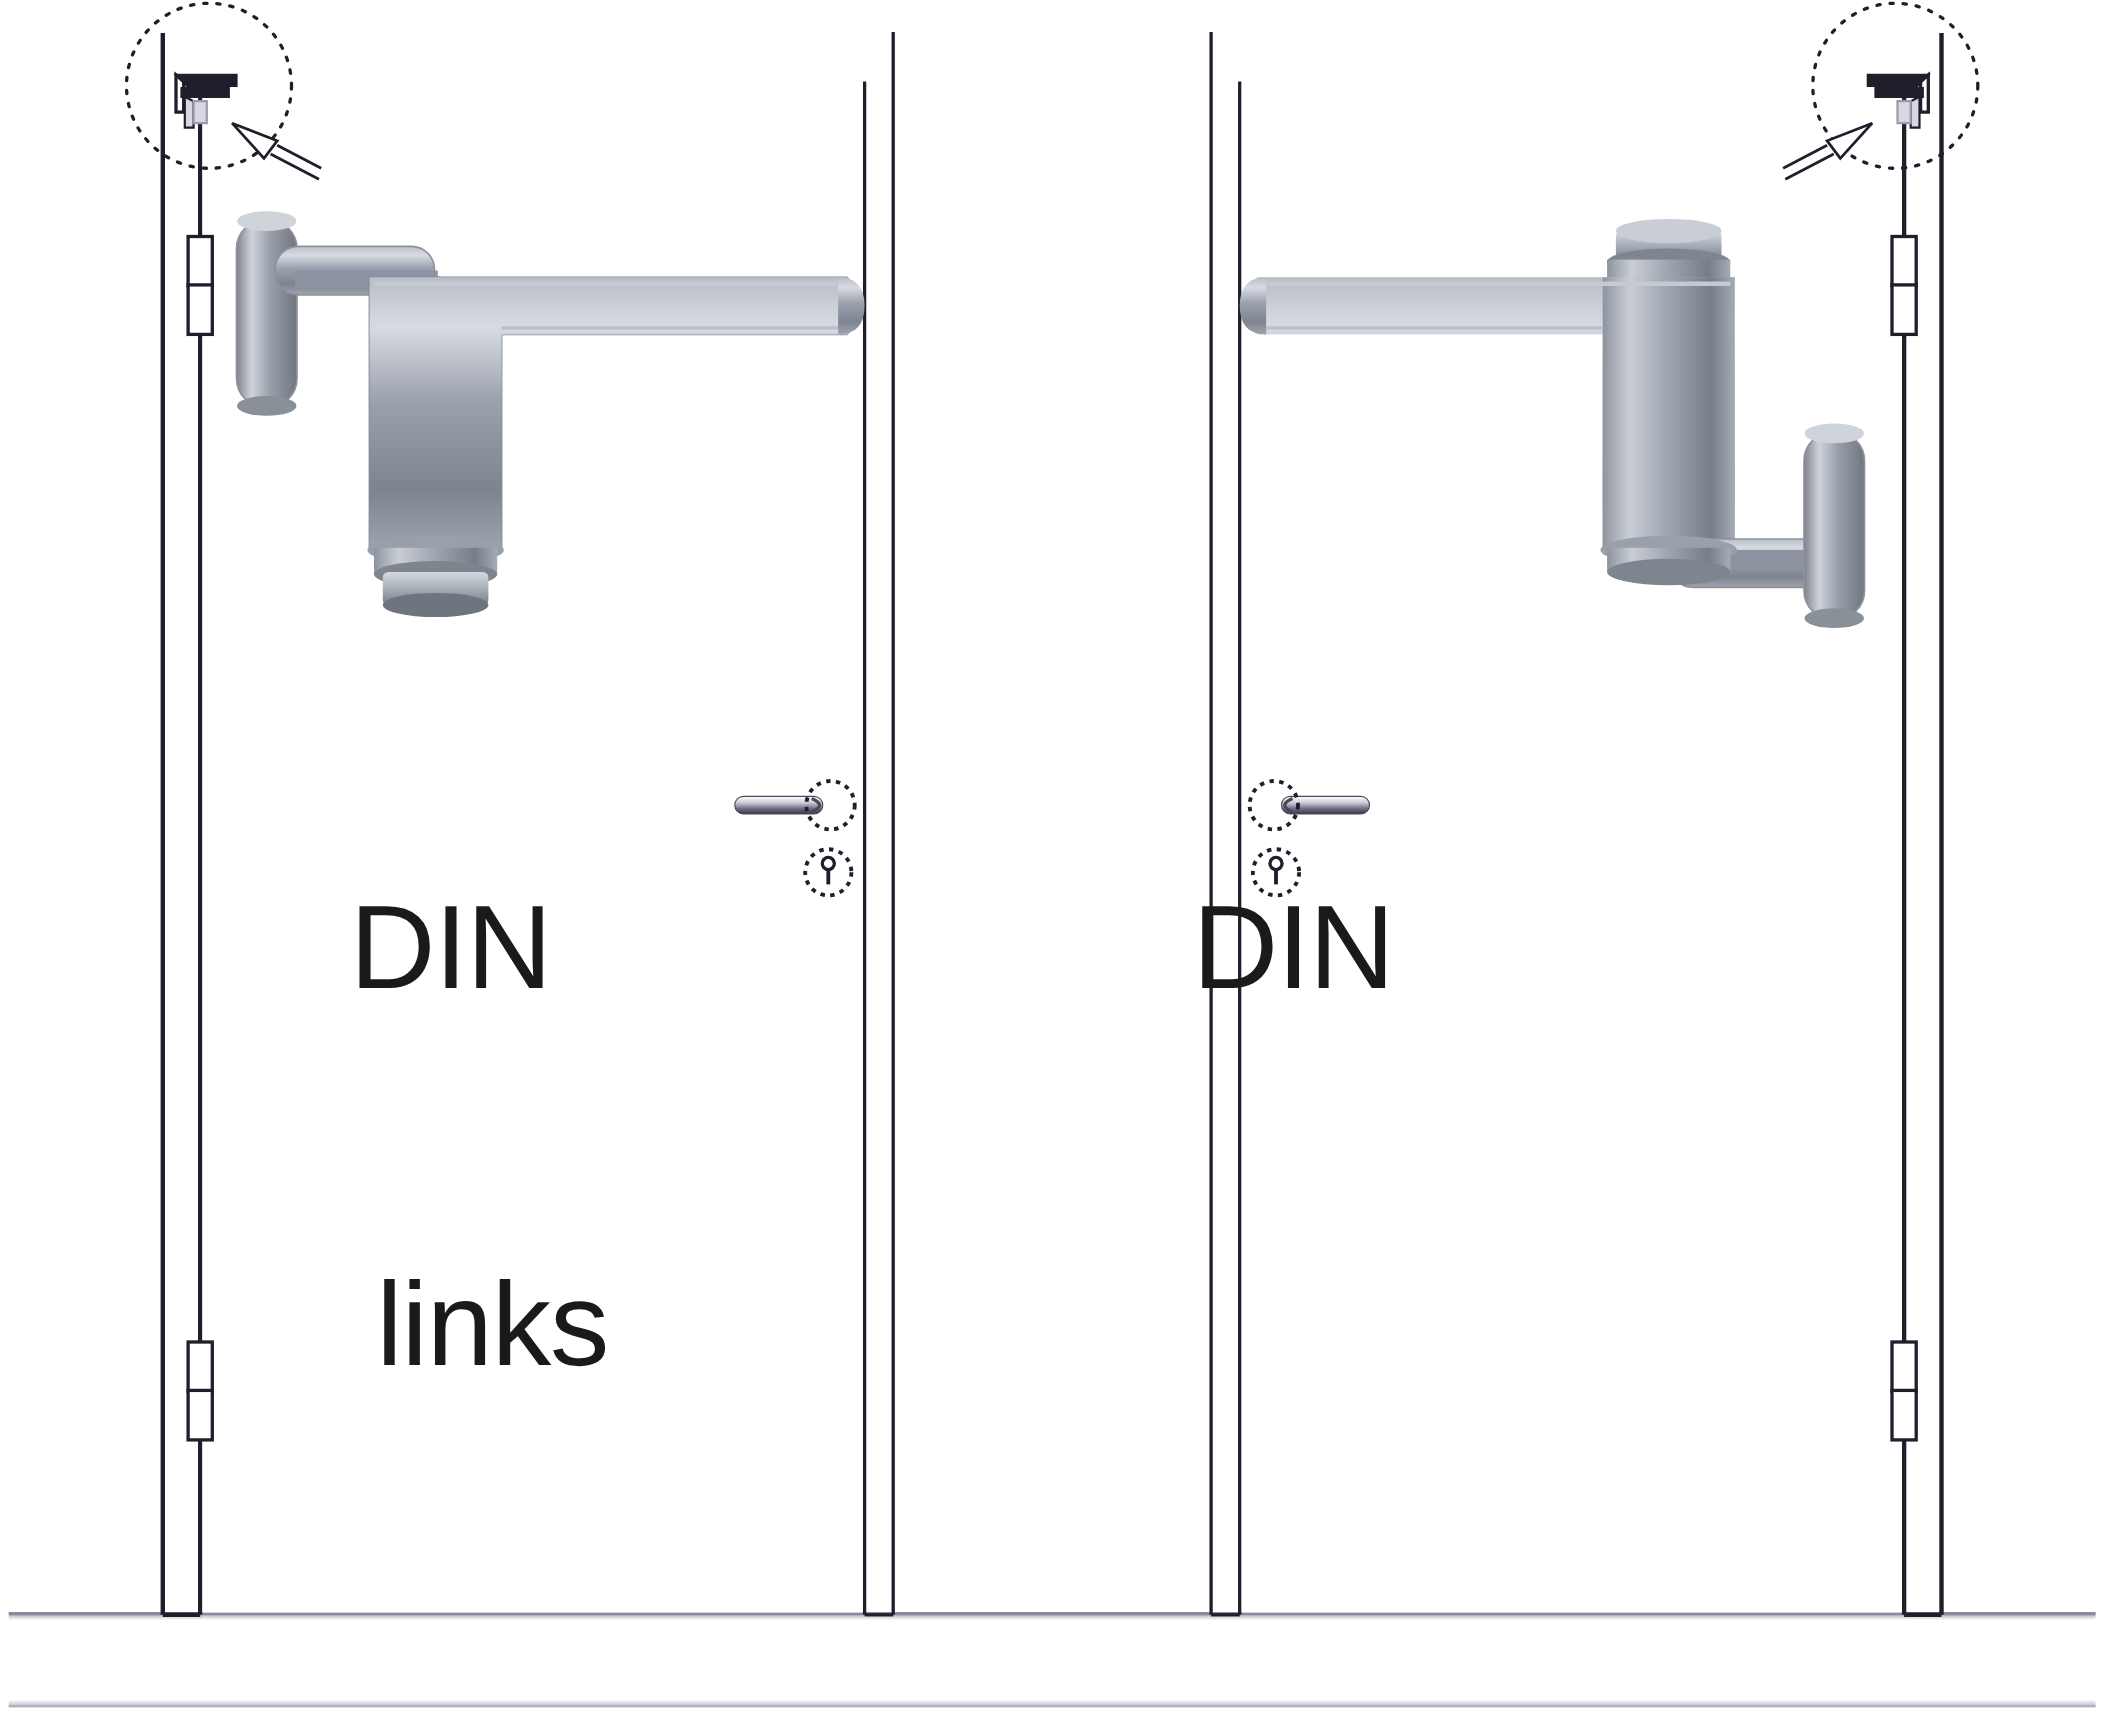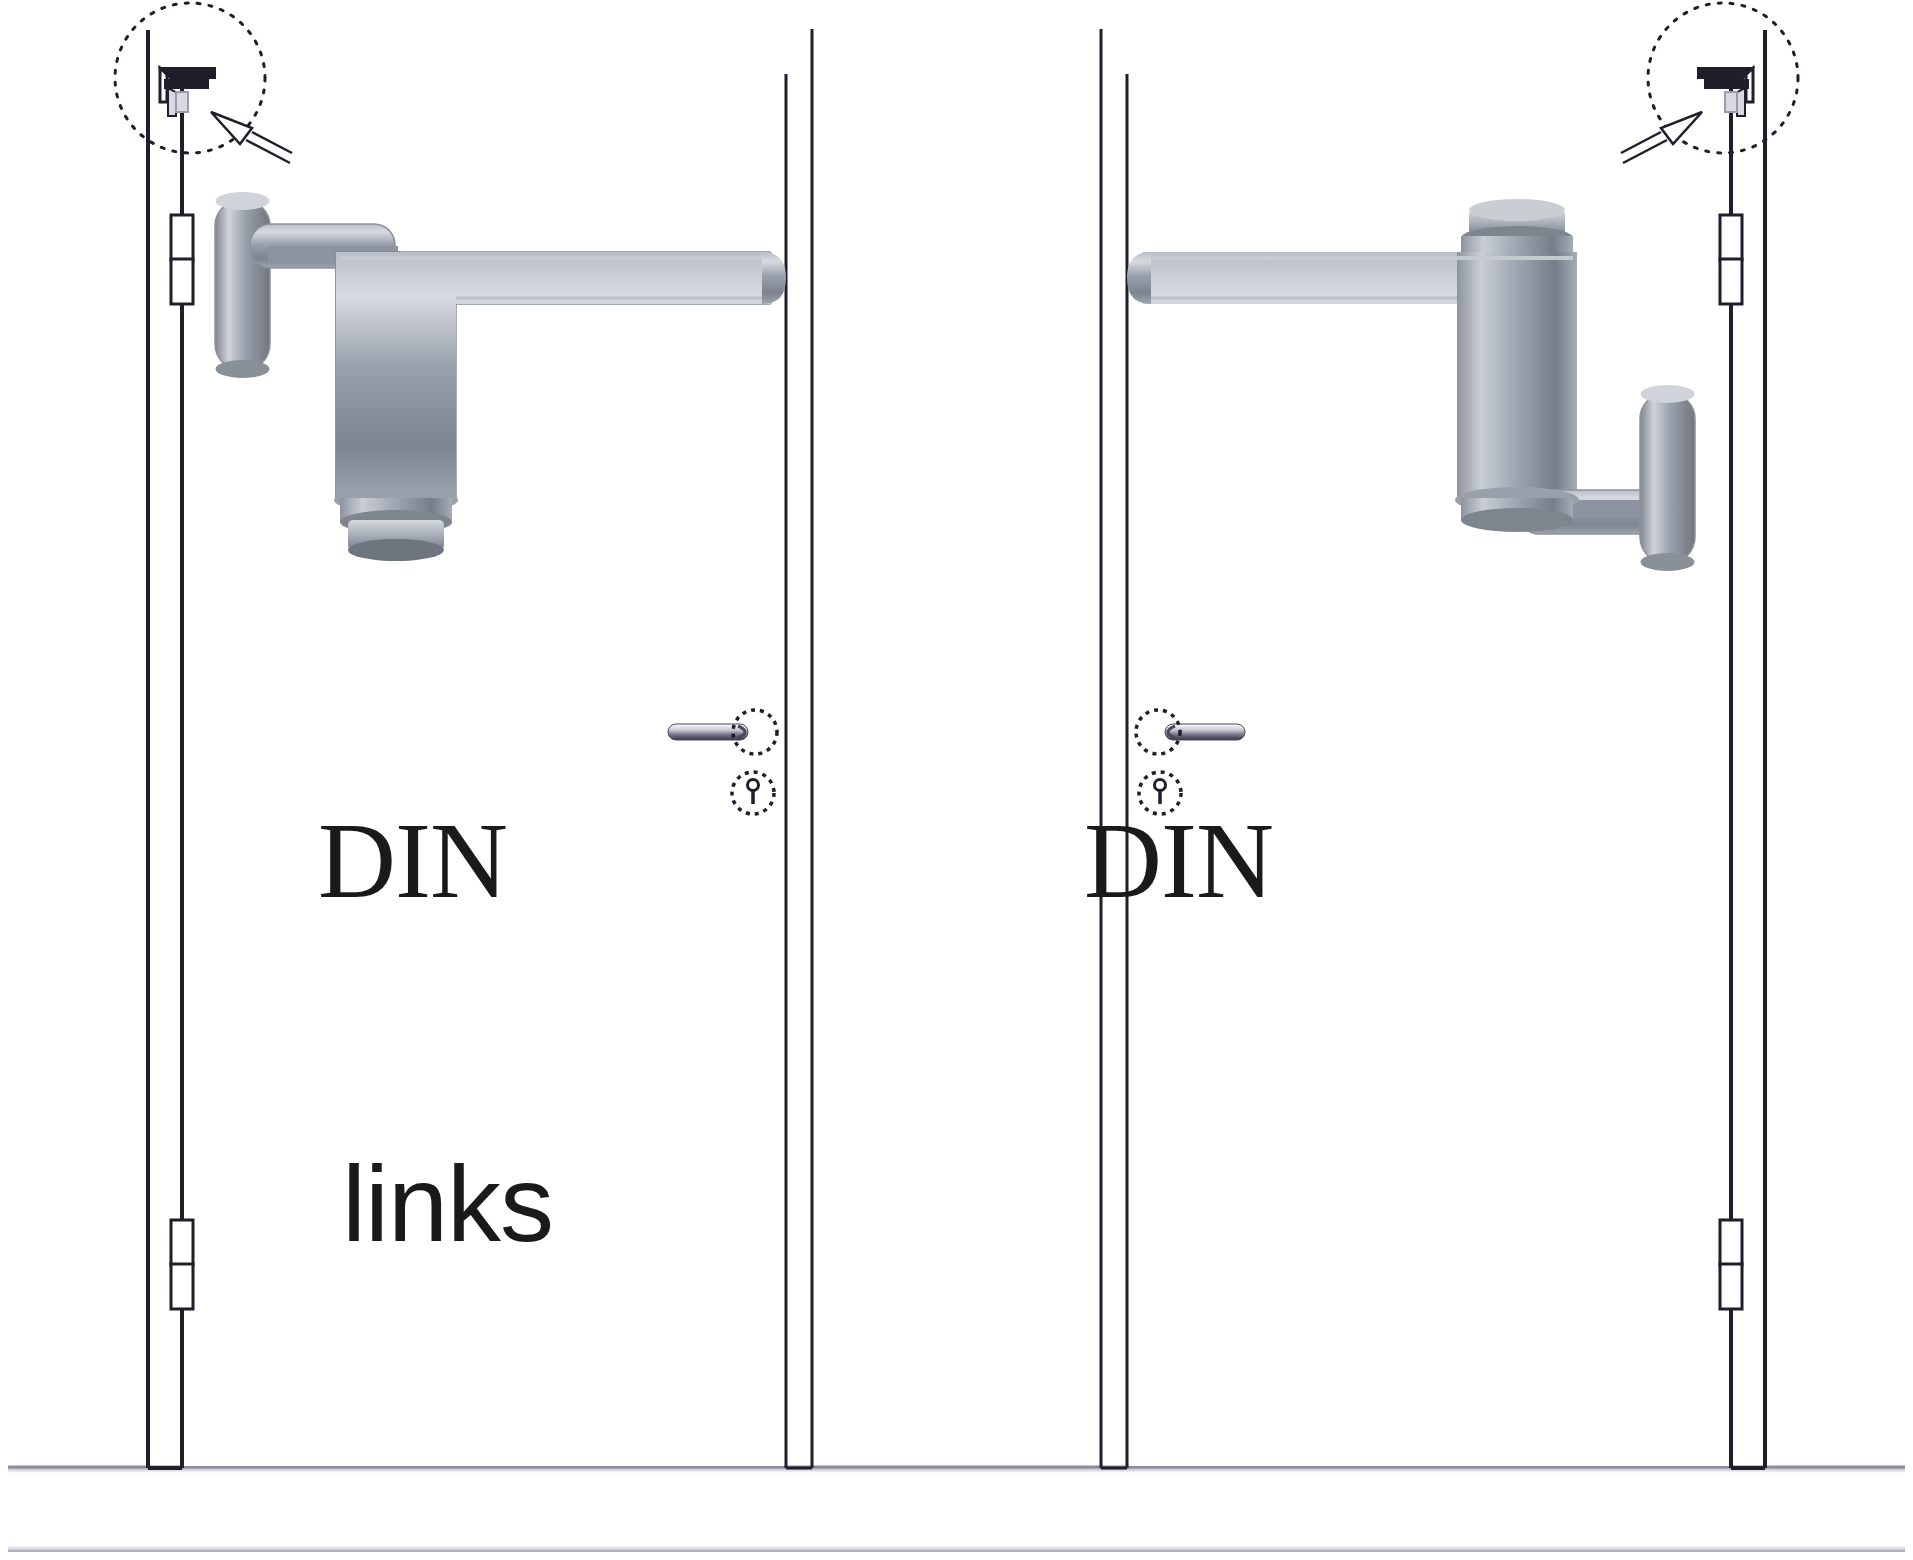--- a/index.html
+++ b/index.html
@@ -28,21 +28,21 @@
   .din-label {
     position: absolute;
     font-family: "Liberation Sans", sans-serif;
     font-size: 108px;
     font-weight: 400;
     color: #1a1a1a;
     line-height: 1.06;
     white-space: pre;
     letter-spacing: -1px;
   }
-  .din-label .l1 { display: block; font-family: Liberation Serif, serif; }
+  .din-label .l1 { display: block; }
   .din-label .l2 { display: block; }
   #label-left {
     left: 318px;
     top: 575px;
     text-align: left;
   }
   #label-left .l2 { margin-left: 24px; }
   #label-right {
     left: 1060px;
     top: 575px;

